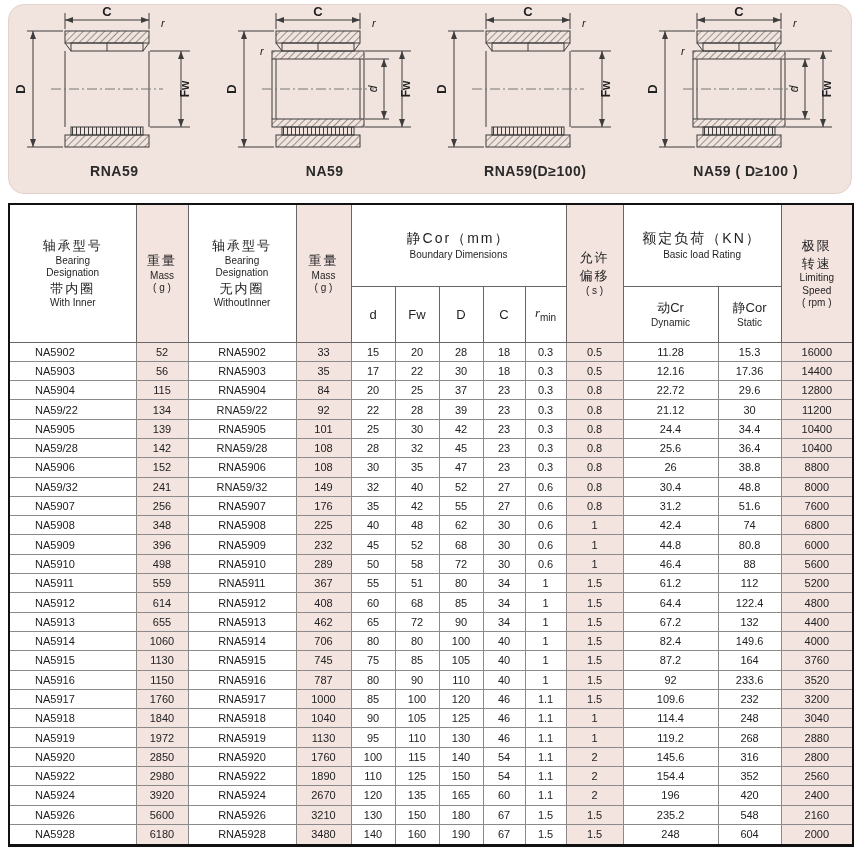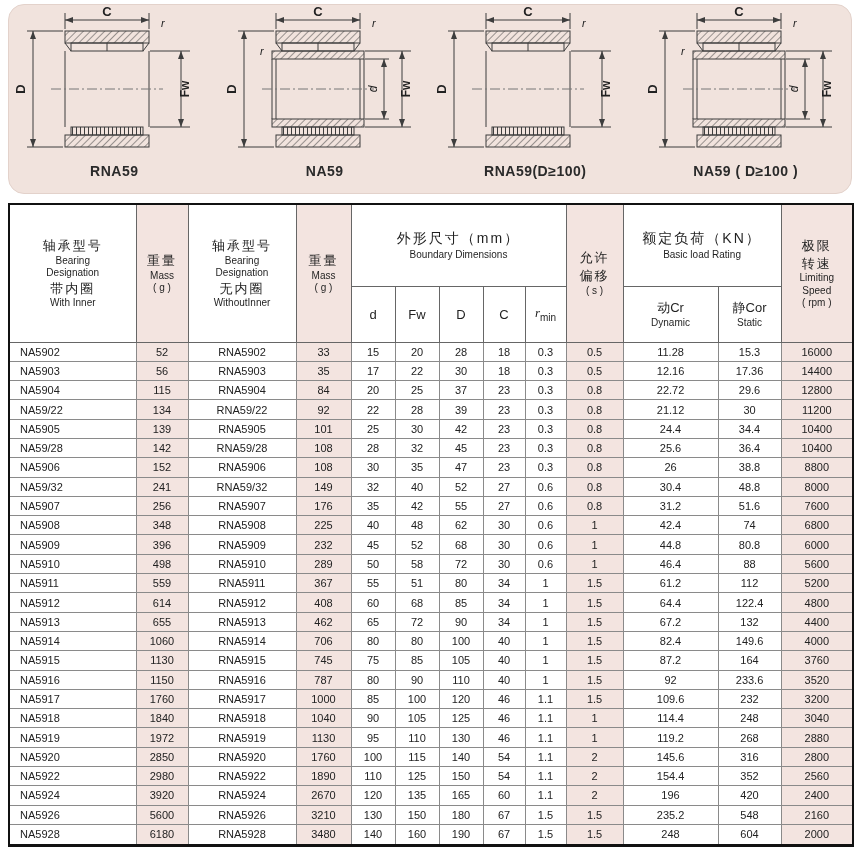--- a/index.html
+++ b/index.html
@@ -16,21 +16,21 @@
   .diagram { width: 204px; text-align: center; }
   .diagram svg { display:block; margin: 0 auto; }
   .diagram .caption { font-size: 14px; font-weight: bold; color:#2a2a2a; margin-top: -2px; letter-spacing: .5px; }
 
   
   table.spec { border-collapse: collapse; table-layout: fixed; width: 844px; height: 644px;
     border: 2px solid #111; border-bottom: 3px solid #111; background:#fff; }
   .spec th, .spec td { border: 1px solid #8a8a8a; text-align: center; vertical-align: middle; overflow: hidden; }
   .spec thead th { border-color:#666; font-weight: normal; }
   .spec td { font-size: 11px; padding: 0 2px; color:#222; }
-  .spec td.left { text-align: left; padding-left: 10px; }
+  .spec td.left { text-align: left; padding-left: 25px; }
   .pink { background: #f3e4e0; }
   .zh { font-size: 13px; letter-spacing: 2px; line-height: 1.35; }
   .zh-big { font-size: 14px; letter-spacing: 2px; line-height: 1.4; }
   .en { font-size: 10px; letter-spacing: 0; line-height: 1.25; }
   .sub-dim { font-size: 13px; }
   .rit { font-style: italic; font-family: "Liberation Serif","DejaVu Serif",serif; }
   sub.min { font-size: 10px; }
   tr.h1 th { height: 82px; }
   tr.h2 th { height: 56px; }
 </style>
@@ -252,21 +252,21 @@
           <div class="en">Designation</div>
           <div class="zh">无内圈</div>
           <div class="en">WithoutInner</div>
         </th>
         <th rowspan="2" class="pink">
           <div class="zh">重量</div>
           <div class="en">Mass</div>
           <div class="en">( g )</div>
         </th>
         <th colspan="5">
-          <div class="zh-big">外形尺寸（mm）</div>
+          <div class="zh-big">静Cor（mm）</div>
           <div class="en">Boundary Dimensions</div>
         </th>
         <th rowspan="2" class="pink">
           <div class="zh">允许</div>
           <div class="zh">偏移</div>
           <div class="en">( s )</div>
         </th>
         <th colspan="2">
           <div class="zh-big">额定负荷（KN）</div>
           <div class="en">Basic load Rating</div>

